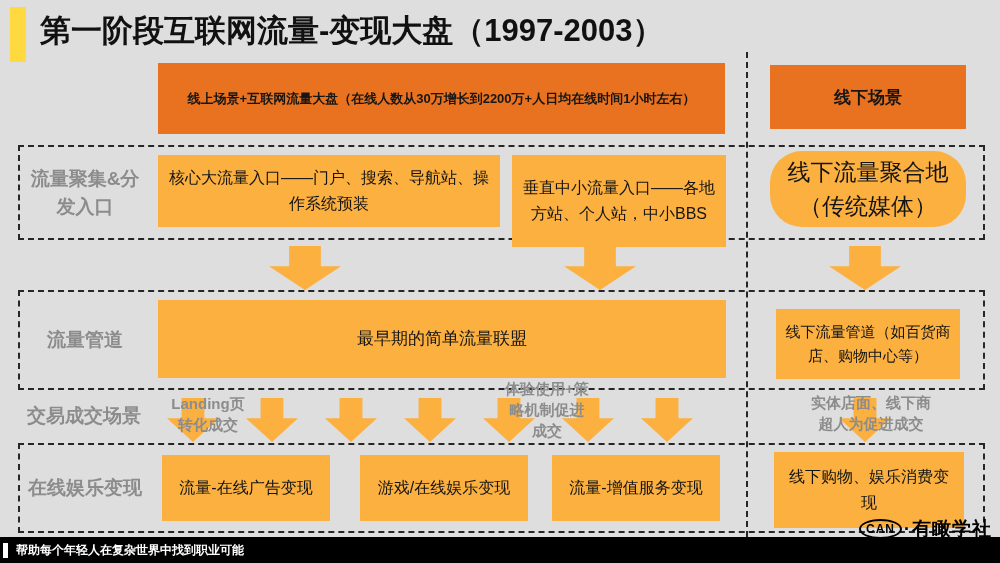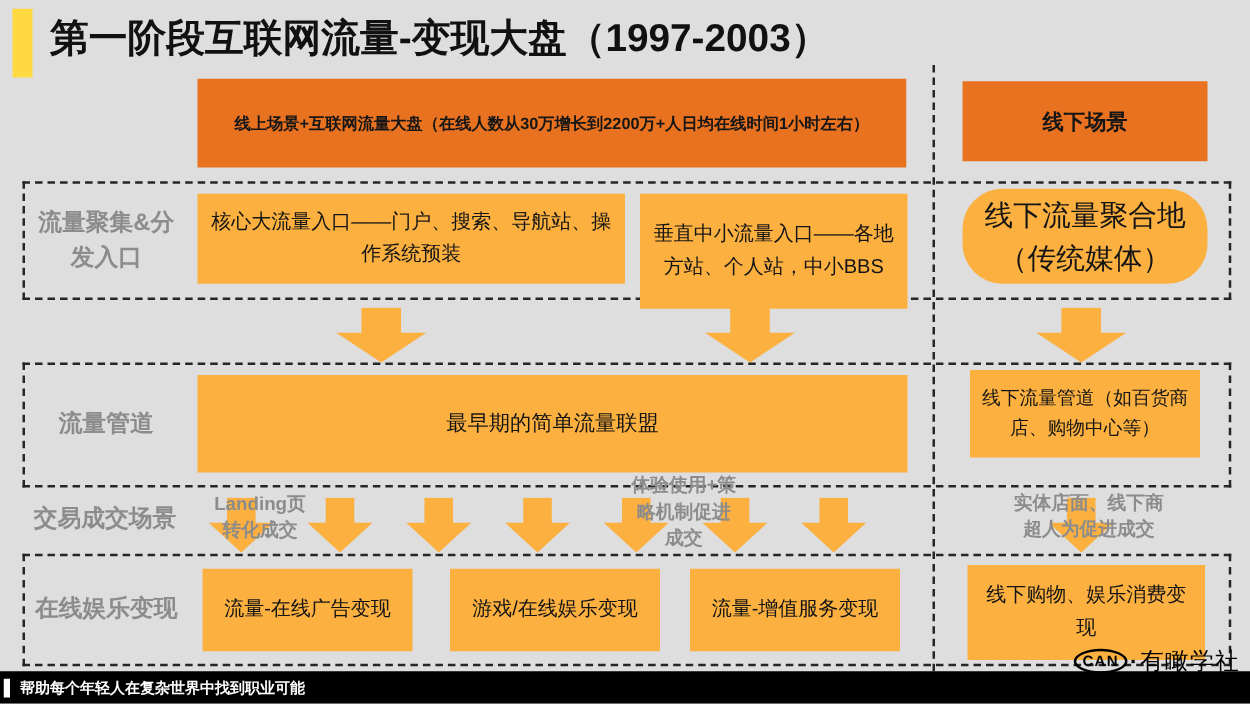--- a/index.html
+++ b/index.html
@@ -28,21 +28,21 @@
   .lbl1{left:22px;top:145px;width:126px;height:95px;}
   .lbl2{left:22px;top:290px;width:126px;height:100px;}
   .lbl3{left:16px;top:392px;width:136px;height:48px;}
   .lbl4{left:22px;top:443px;width:126px;height:90px;}
 
   .ybox{position:absolute;background:var(--yellow);color:#141414;font-weight:normal;display:flex;align-items:center;justify-content:center;text-align:center;white-space:pre-line;font-size:16px;line-height:1.6;padding:4px 8px;}
   .b-core{left:158px;top:155px;width:342px;height:72px;}
   .b-vert{left:512px;top:155px;width:214px;height:92px;}
   .b-off1{left:770px;top:151px;width:196px;height:76px;font-size:23px;line-height:1.5;border-radius:32px;}
   .b-main2{left:158px;top:300px;width:568px;height:78px;font-size:17px;}
-  .b-off2{left:776px;top:296px;width:184px;height:70px;font-size:15px;}
+  .b-off2{left:776px;top:309px;width:184px;height:70px;font-size:15px;}
   .b-ads{left:162px;top:455px;width:168px;height:66px;text-align:right;}
   .b-games{left:360px;top:455px;width:168px;height:66px;}
   .b-vas{left:552px;top:455px;width:168px;height:66px;}
   .b-off4{left:774px;top:452px;width:190px;height:76px;}
 
   .arr{position:absolute;background:var(--yellow);clip-path:polygon(28% 0,72% 0,72% 46%,100% 46%,50% 100%,0 46%,28% 46%);z-index:2;}
   .arr.big{width:72px;height:44px;top:246px;}
   .arr.small{width:52px;height:44px;top:398px;}
 
   .note{position:absolute;color:var(--gray-text);font-weight:bold;font-size:15px;line-height:1.4;text-align:center;white-space:pre-line;z-index:3;}
@@ -50,21 +50,21 @@
   .note-exp{left:494px;top:378px;width:106px;}
   .note-off{left:792px;top:392px;width:158px;}
 
   .footer{position:absolute;left:0;top:537px;width:1000px;height:26px;background:var(--footer-bg);display:flex;align-items:center;z-index:4;}
   .fmark{display:inline-block;width:5px;height:15px;background:#fff;margin:0 8px 0 3px;}
   .ftext{color:#fff;font-size:12px;font-weight:bold;}
 
   .logo{position:absolute;right:8px;top:516px;display:flex;align-items:center;color:#000;z-index:5;}
   .logo-can{border:2.5px solid #000;border-radius:50%;padding:0 5px;font-size:12px;font-weight:900;letter-spacing:1px;line-height:16px;}
   .logo-dot{font-weight:900;font-size:18px;margin:0 2px;}
-  .logo-name{font-weight:400;font-size:19px;letter-spacing:1px;}
+  .logo-name{font-weight:700;font-size:19px;letter-spacing:1px;}
 </style>
 </head>
 <body>
 
 <div class="slide">
 
   <div class="title-accent"></div>
   <h1 class="title">第一阶段互联网流量-变现大盘（1997-2003）</h1>
 
   <div class="hdr hdr-online">线上场景+互联网流量大盘（在线人数从30万增长到2200万+人日均在线时间1小时左右）</div>

